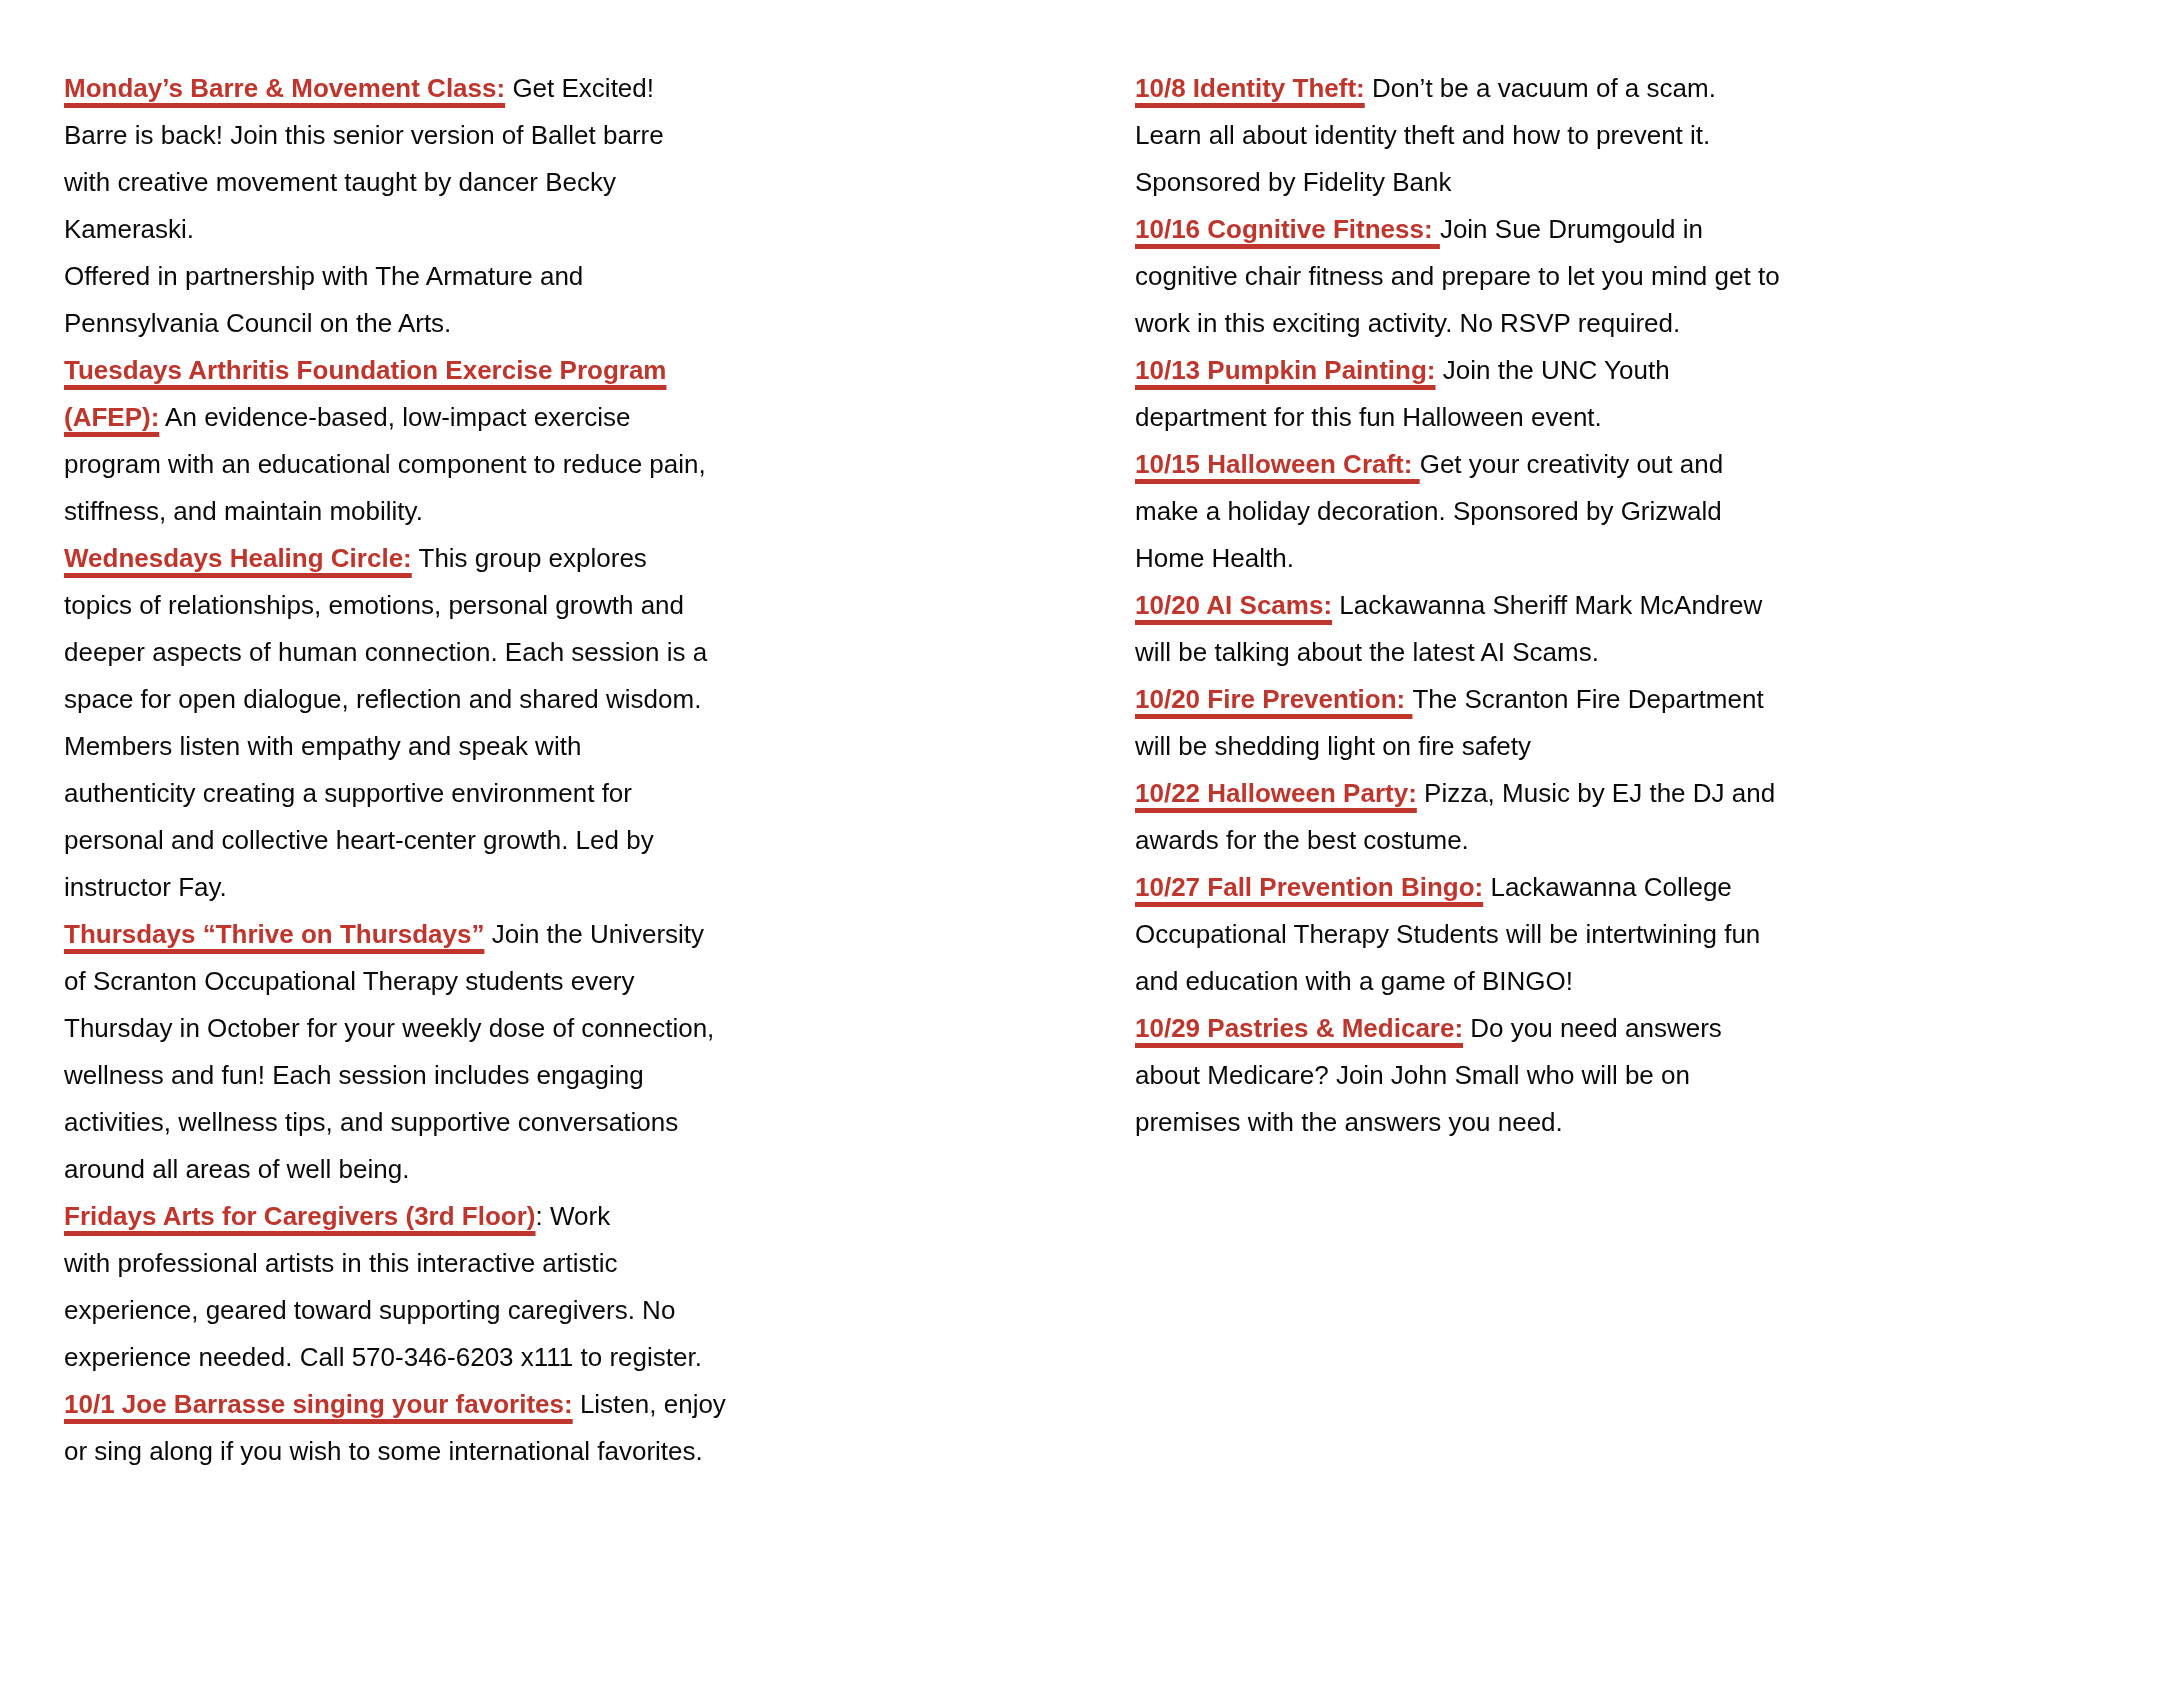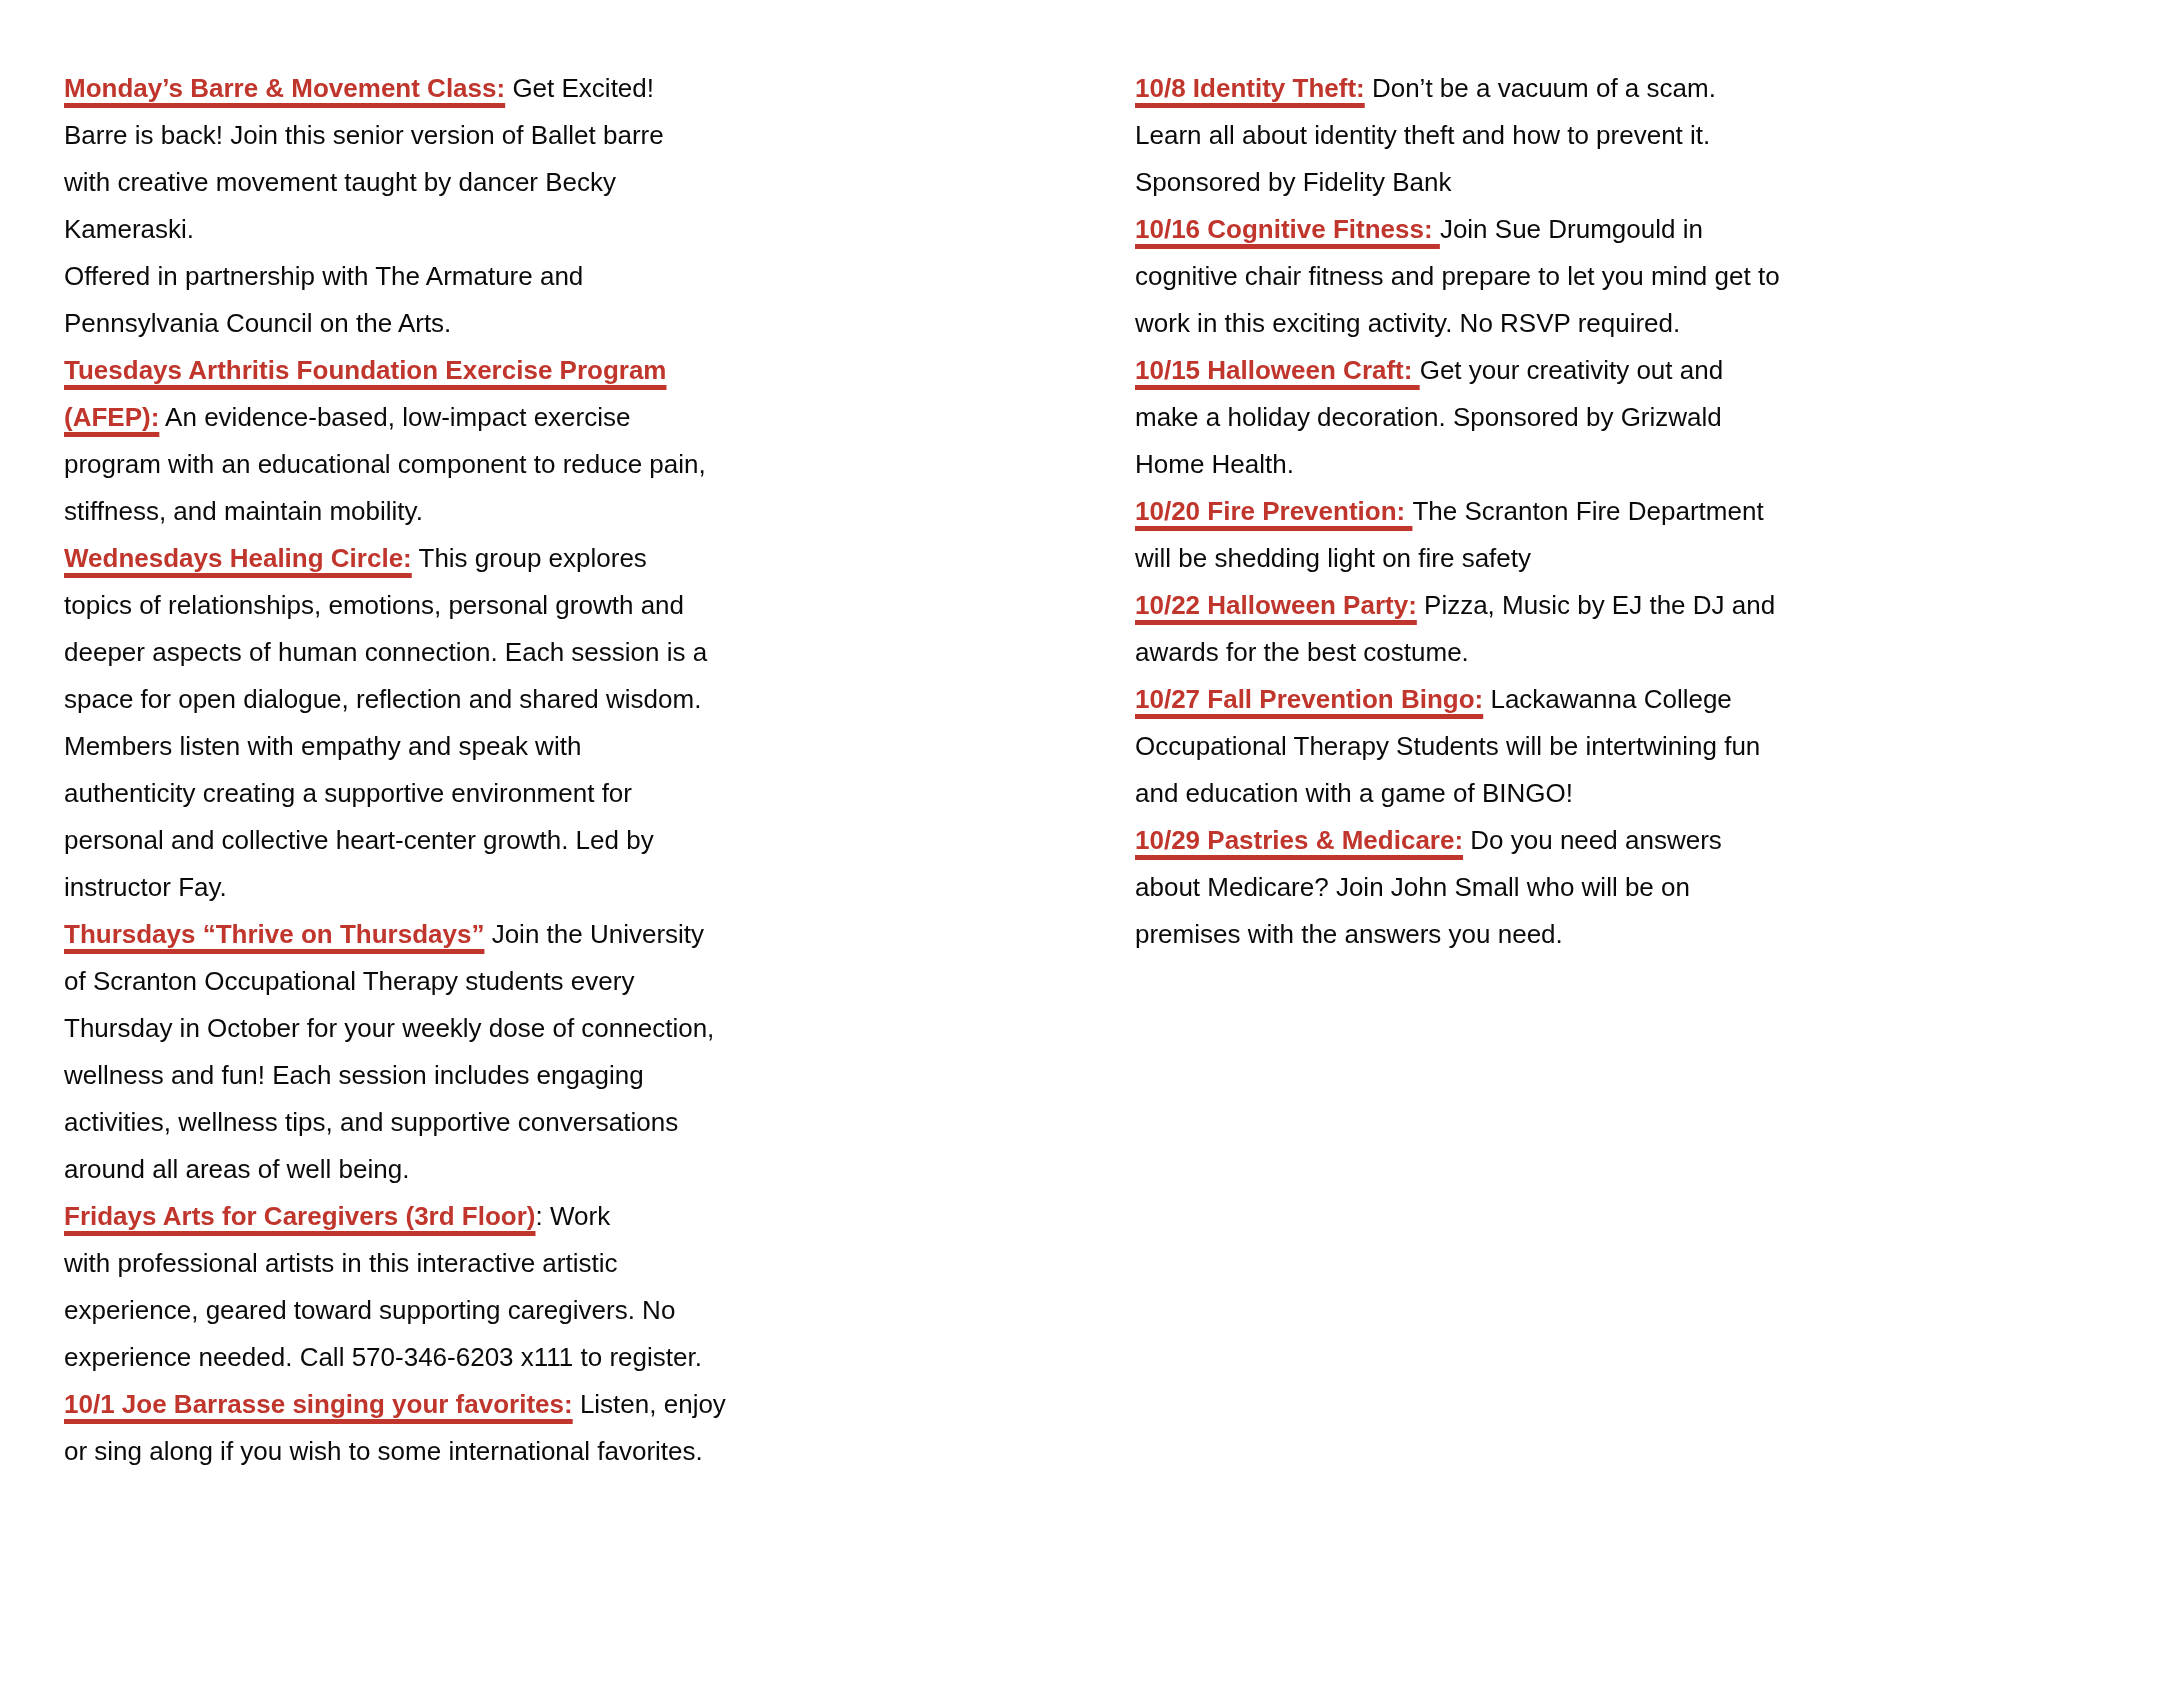--- a/index.html
+++ b/index.html
@@ -80,23 +80,27 @@
 or sing along if you wish to some international favorites.</span></p>
     </div>
 
     <div class="col-right">
       <p class="item"><span class="h">10/8 Identity Theft:</span><span class="b"> Don’t be a vacuum of a scam.
 Learn all about identity theft and how to prevent it.
 Sponsored by Fidelity Bank</span></p>
       <p class="item"><span class="h">10/16 Cognitive Fitness: </span><span class="b">Join Sue Drumgould in
 cognitive chair fitness and prepare to let you mind get to
 work in this exciting activity. No RSVP required.</span></p>
+      <p class="item"><span class="h">10/13 Pumpkin Painting:</span><span class="b"> Join the UNC Youth
+department for this fun Halloween event.</span></p>
       <p class="item"><span class="h">10/15 Halloween Craft: </span><span class="b">Get your creativity out and
 make a holiday decoration. Sponsored by Grizwald
 Home Health.</span></p>
+      <p class="item"><span class="h">10/20 AI Scams:</span><span class="b"> Lackawanna Sheriff Mark McAndrew
+will be talking about the latest AI Scams.</span></p>
       <p class="item"><span class="h">10/20 Fire Prevention: </span><span class="b">The Scranton Fire Department
 will be shedding light on fire safety</span></p>
       <p class="item"><span class="h">10/22 Halloween Party:</span><span class="b"> Pizza, Music by EJ the DJ and
 awards for the best costume.</span></p>
       <p class="item"><span class="h">10/27 Fall Prevention Bingo:</span><span class="b"> Lackawanna College
 Occupational Therapy Students will be intertwining fun
 and education with a game of BINGO!</span></p>
       <p class="item"><span class="h">10/29 Pastries &amp; Medicare:</span><span class="b"> Do you need answers
 about Medicare? Join John Small who will be on
 premises with the answers you need.</span></p>

